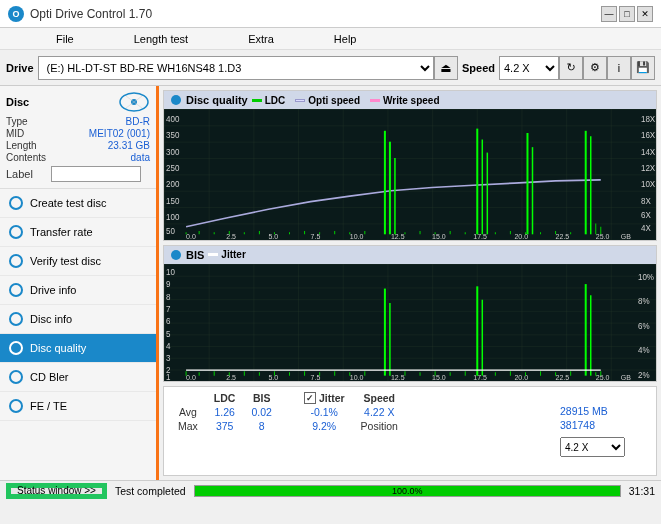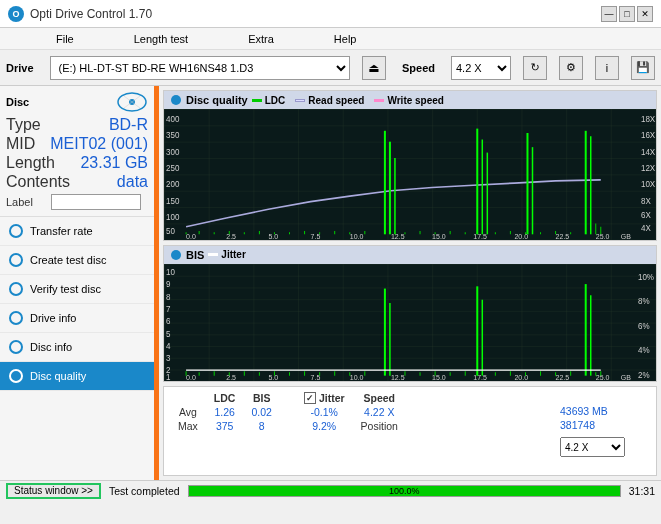--- a/index.html
+++ b/index.html
@@ -12,39 +12,39 @@
     .title-bar-text { font-size: 12px; color: #333; }
     .title-bar-controls { display: flex; gap: 2px; }
     .title-btn { width: 16px; height: 16px; border: 1px solid #999; background: #e0e0e0; cursor: pointer; display: flex; align-items: center; justify-content: center; font-size: 9px; }
     .title-btn.close { background: #e0e0e0; }
 
     
     .menu-bar { background: #f5f5f5; display: flex; align-items: center; padding: 2px 4px; height: 22px; border-bottom: 1px solid #ddd; }
     .menu-item { padding: 2px 8px; cursor: pointer; font-size: 11px; margin-left: 44px; }
 
     
-    .toolbar { background: #f0f0f0; display: flex; align-items: center; padding: 4px 6px; height: 36px; border-bottom: 1px solid #ccc; gap: 12px; }
+    .toolbar { background: #f0f0f0; display: flex; align-items: center; padding: 4px 6px; height: 36px; border-bottom: 1px solid #ccc; gap: 0; }
     .toolbar-label { font-size: 11px; font-weight: bold; margin-right: 4px; }
     .drive-select { flex: 1; height: 24px; font-size: 11px; border: 1px solid #999; background: white; padding: 2px 4px; }
     .eject-btn { width: 24px; height: 24px; border: 1px solid #999; background: #e8e8e8; cursor: pointer; display: flex; align-items: center; justify-content: center; font-size: 12px; }
     .speed-label { font-size: 11px; font-weight: bold; margin: 0 4px; }
     .speed-select { width: 60px; height: 24px; font-size: 11px; border: 1px solid #999; background: white; }
     .toolbar-icon-btn { width: 24px; height: 24px; border: 1px solid #999; background: #e8e8e8; cursor: pointer; display: flex; align-items: center; justify-content: center; }
 
     
     .main-layout { display: flex; height: calc(524px - 28px - 22px - 36px - 24px - 20px); }
 
     
-    .sidebar { width: 159px; background: #f5f5f5; border-right: 5px solid #f97316; display: flex; flex-direction: column; }
+    .sidebar { width: 159px; background: #f5f5f5; border-right: 3px solid #f97316; display: flex; flex-direction: column; }
     
     
     .disc-panel { padding: 6px; border-bottom: 1px solid #ddd; }
     .disc-panel-header { display: flex; align-items: center; justify-content: space-between; margin-bottom: 4px; }
     .disc-panel-title { font-size: 11px; font-weight: bold; }
-    .disc-field { display: flex; justify-content: space-between; margin: 1px 0; font-size: 16px; }
+    .disc-field { display: flex; justify-content: space-between; margin: 1px 0; font-size: 10px; }
     .disc-field-label { color: #333; }
     .disc-field-value { color: #1a5fd4; font-weight: 500; }
     .label-row { display: flex; align-items: center; gap: 18px; margin-top: 3px; }
     .label-input { border: 1px solid #999; padding: 1px 3px; font-size: 10px; width: 90px; height: 16px; }
     .label-btn { width: 16px; height: 16px; border: 1px solid #999; background: #e8e8e8; display: flex; align-items: center; justify-content: center; cursor: pointer; font-size: 9px; }
 
     
     .nav-items { flex: 1; display: flex; flex-direction: column; }
     .nav-item { display: flex; align-items: center; padding: 6px 8px; cursor: pointer; font-size: 11px; gap: 6px; border-bottom: 1px solid #e8e8e8; }
     .nav-item.active { background: #1a88c9; color: white; }
@@ -72,21 +72,21 @@
     .stats-row-label { color: #333; font-weight: 500; }
     
     .jitter-check { display: flex; align-items: center; gap: 3px; font-size: 10.5px; }
     .checkbox { width: 12px; height: 12px; border: 1px solid #666; background: white; display: flex; align-items: center; justify-content: center; font-size: 9px; }
     
     .action-btns { display: flex; flex-direction: column; gap: 4px; }
     .action-btn { width: 70px; height: 22px; border: 1px solid #999; background: #e8e8e8; cursor: pointer; font-size: 10px; display: flex; align-items: center; justify-content: center; }
 
     
     .status-bar { height: 20px; background: #f0f0f0; border-top: 1px solid #ccc; display: flex; align-items: center; padding: 0 6px; gap: 8px; font-size: 10.5px; }
-    .status-window-btn { border: 2px solid #22c55e; background: #e8e8e8; padding: 1px 6px; font-size: 10px; cursor: pointer; height: 16px; display: flex; align-items: center; }
+    .status-window-btn { border: 5px solid #22c55e; background: #e8e8e8; padding: 1px 6px; font-size: 10px; cursor: pointer; height: 16px; display: flex; align-items: center; }
     .progress-bar-container { flex: 1; height: 12px; border: 1px solid #999; background: #fff; position: relative; }
     .progress-bar-fill { height: 100%; background: #00cc00; }
     .progress-text { position: absolute; top: 0; left: 0; right: 0; bottom: 0; display: flex; align-items: center; justify-content: center; font-size: 9px; color: #000; }
     svg text { font-family: 'Segoe UI', sans-serif; }
   </style>
 </head>
 <body>
 
 <div class="title-bar">
   <div class="title-bar-left">
@@ -160,71 +160,83 @@
         <input class="label-input" type="text" style="">
         <div class="label-btn">✎</div>
       </div>
     </div>
 
     <div class="nav-items">
       <div class="nav-item">
         <div class="nav-item-icon">
           <div class="nav-circle"></div>
         </div>
+        <span>Create test disc</span>
+      </div>
+      <div class="nav-item">
+        <div class="nav-item-icon">
+          <div class="nav-circle"></div>
+        </div>
         <span>Transfer rate</span>
       </div>
       <div class="nav-item">
         <div class="nav-item-icon">
           <div class="nav-circle"></div>
         </div>
-        <span>Create test disc</span>
-      </div>
-      <div class="nav-item">
-        <div class="nav-item-icon">
-          <div class="nav-circle"></div>
-        </div>
         <span>Verify test disc</span>
       </div>
       <div class="nav-item">
         <div class="nav-item-icon">
           <div class="nav-circle"></div>
         </div>
         <span>Drive info</span>
       </div>
       <div class="nav-item">
         <div class="nav-item-icon">
           <div class="nav-circle"></div>
         </div>
         <span>Disc info</span>
       </div>
       <div class="nav-item active">
         <div class="nav-item-icon">
           <div class="nav-circle"></div>
         </div>
         <span>Disc quality</span>
+      </div>
+      <div class="nav-item">
+        <div class="nav-item-icon">
+          <div class="nav-circle"></div>
+        </div>
+        <span>CD Bler</span>
+      </div>
+      <div class="nav-item">
+        <div class="nav-item-icon">
+          <div class="nav-circle"></div>
+        </div>
+        <span>FE / TE</span>
       </div>
     </div>
   </div>
 
   <div class="content-area">
 
     <div class="chart-panel" style="flex: 1.1;">
       <div class="chart-title">
         <svg width="12" height="12">
             <circle cx="6" cy="6" r="5" fill="#1a88c9"></circle>
           </svg>
         <span>Disc quality</span>
         <div class="chart-legend">
           <div class="legend-item">
             <div class="legend-dot" style="background:#00cc00;"></div>
             <span>LDC</span>
           </div>
           <div class="legend-item">
             <div class="legend-dot" style="background:#ddddff; border: 1px solid #9999cc;"></div>
-            <span>Read speed</span>
+            <span>Opti speed</span>
           </div>
           <div class="legend-item">
             <div class="legend-dot" style="background:#ff88cc;"></div>
             <span>Write speed</span>
           </div>
         </div>
       </div>
       <svg width="100%" height="calc(100% - 18px)" viewBox="0 0 490 120" preserveAspectRatio="none" style="display:block; background:#0a1a1a;">
 
         <defs>
@@ -439,21 +451,21 @@
               <td class="blue">8</td>
               <td></td>
               <td class="blue">9.2%</td>
               <td class="stats-row-label">Position</td>
             </tr>
           </tbody>
         </table>
       </div>
       <div style="display:flex; flex-direction: column; gap: 2px; justify-content: center; min-width: 90px; font-size: 10.5px;">
         <div style="display:flex; gap: 4px; align-items: center;">
-          <span style="color:#1a5fd4;">43693 MB</span>
+          <span style="color:#1a5fd4;">28915 MB</span>
         </div>
         <div style="display:flex; gap: 4px; align-items: center;">
           <span style="color:#1a5fd4;text-align:right;">381748</span>
         </div>
         <div style="display: flex; gap: 4px; align-items: center; margin-top: 4px;">
           <select style="width: 65px; height: 20px; font-size: 10px;">
             <option>4.2 X</option>
           </select>
         </div>
       </div>

